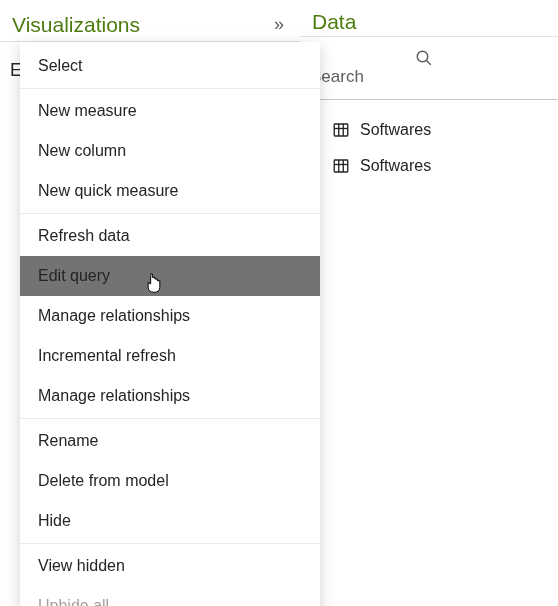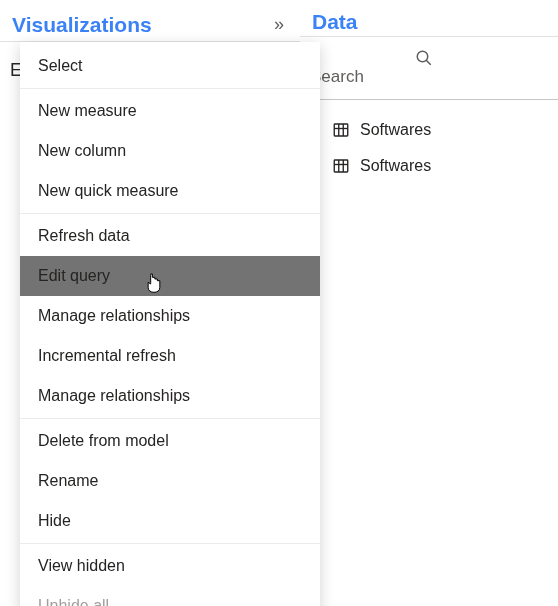--- a/index.html
+++ b/index.html
@@ -29,22 +29,22 @@
     }
     .panel-header {
       display: flex;
       align-items: center;
       justify-content: space-between;
       padding: 0 12px 2px 12px;
       border-bottom: 1px solid #e1e1e1;
     }
     .panel-title {
       font-size: 21px;
-      font-weight: 700;
-      color: #3b82f6;
+      font-weight: 400;
+      color: #4d7c0f;
     }
     .collapse-icon {
       font-size: 18px;
       color: #605e5c;
       cursor: pointer;
       padding: 4px;
     }
     .search-row {
       display: flex;
       align-items: center;
@@ -192,22 +192,22 @@
   <div class="menu-item">New measure</div>
   <div class="menu-item">New column</div>
   <div class="menu-item">New quick measure</div>
   <div class="menu-sep"></div>
   <div class="menu-item">Refresh data</div>
   <div class="menu-item hovered">Edit query</div>
   <div class="menu-item">Manage relationships</div>
   <div class="menu-item">Incremental refresh</div>
   <div class="menu-item">Manage relationships</div>
   <div class="menu-sep"></div>
+  <div class="menu-item">Rename</div>
   <div class="menu-item">Delete from model</div>
-  <div class="menu-item">Rename</div>
   <div class="menu-item">Hide</div>
   <div class="menu-sep"></div>
   <div class="menu-item">View hidden</div>
   <div class="menu-item disabled">Unhide all</div>
 </div>
 
 <svg class="cursor-pointer" viewBox="0 0 24 28">
   <path d="M8 2 C8 2 8 14 8 14 L5 12 L5 18 C5 22 8 24 12 24 C16 24 19 22 19 18 L19 10 L16 10 L16 8 L13 8 L13 6 L10 6 L10 2 Z" fill="#ffffff" stroke="#000000" stroke-width="1.2"></path>
 </svg>
 

